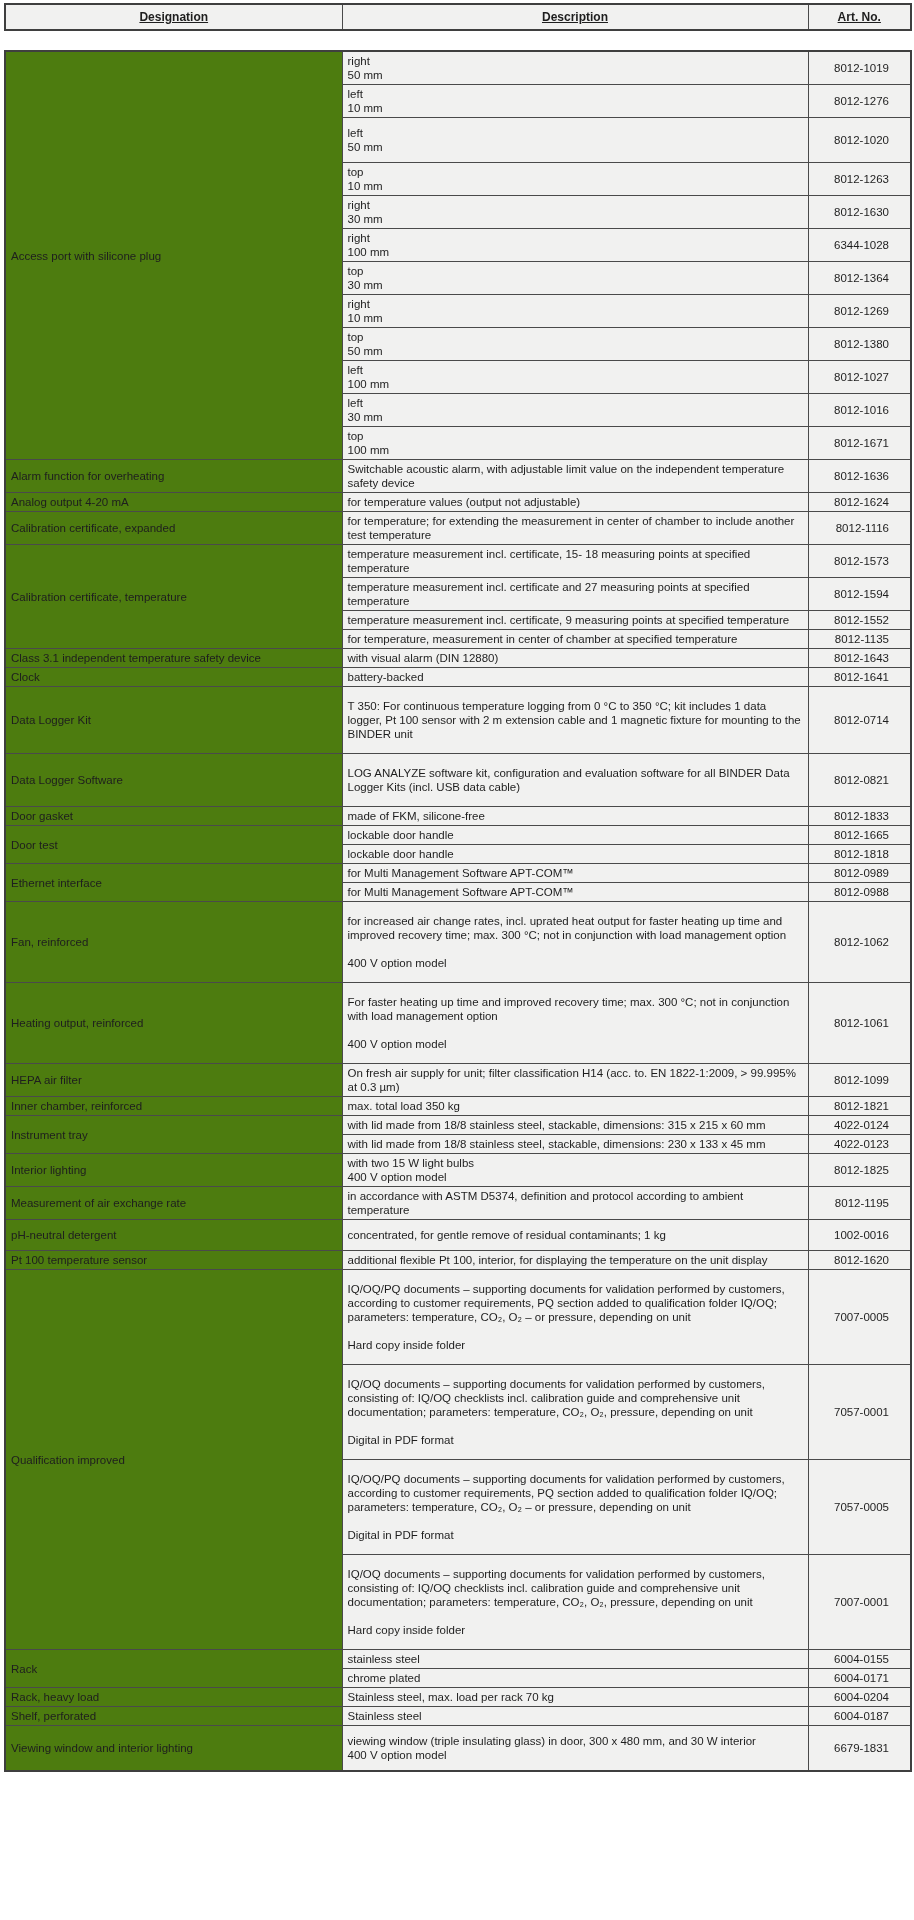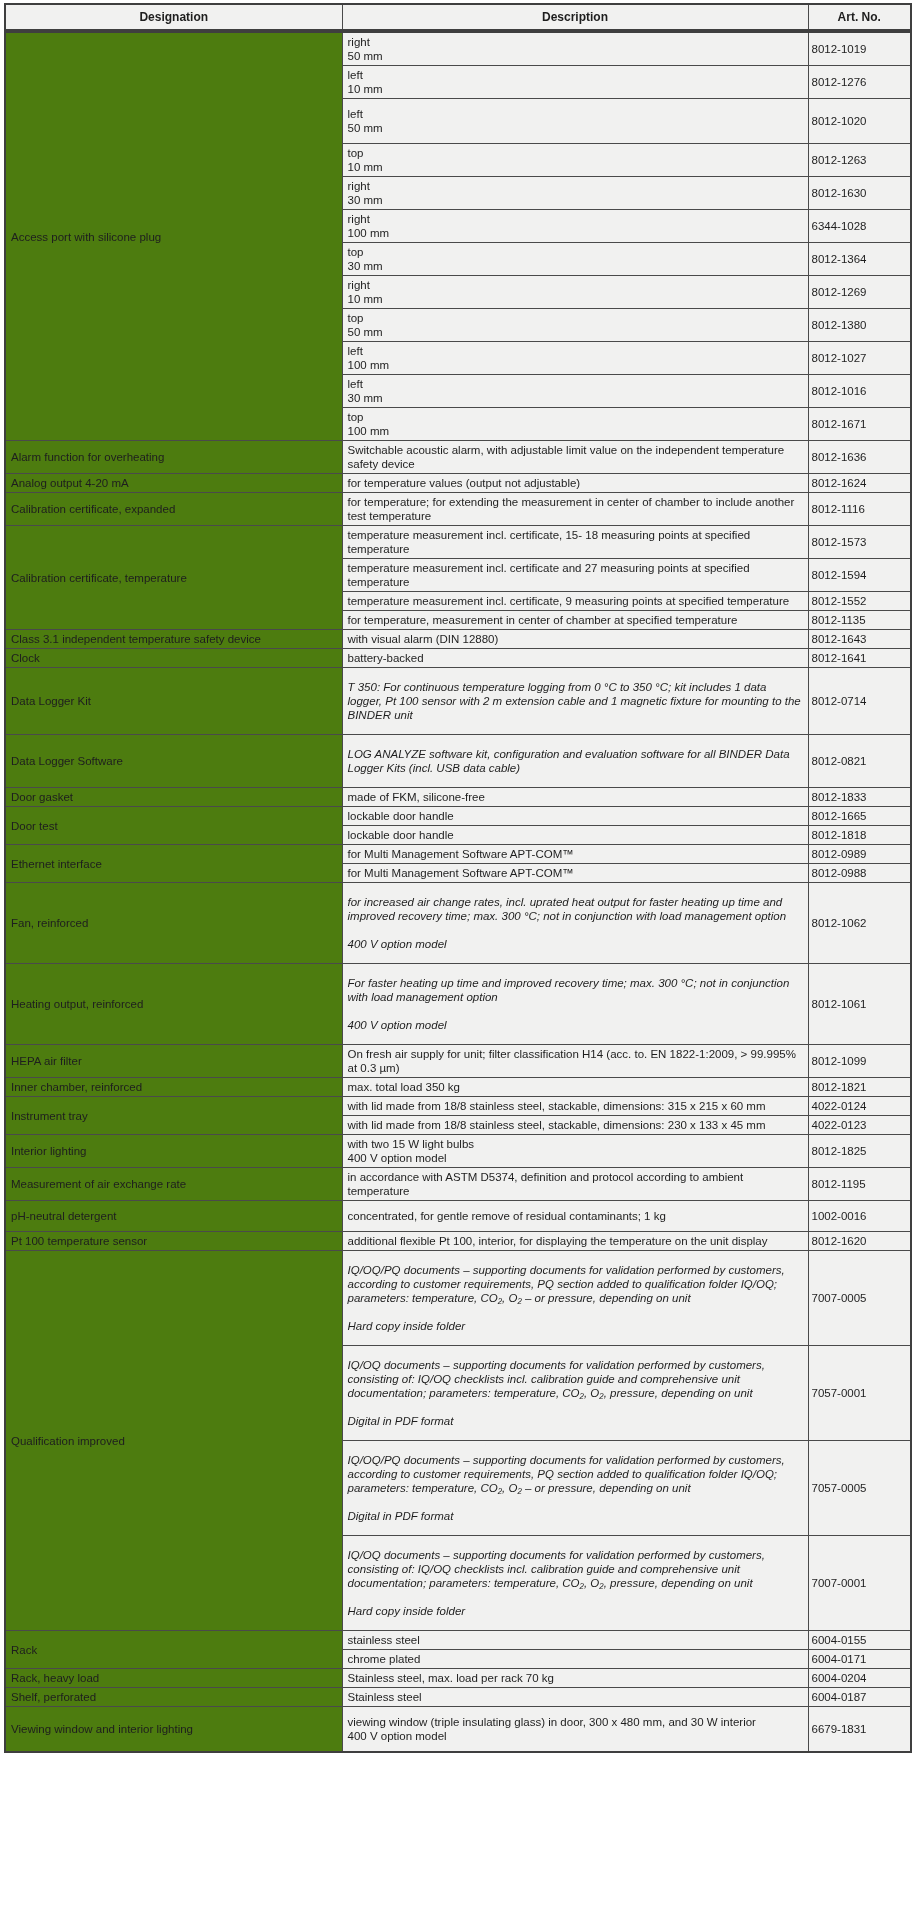--- a/index.html
+++ b/index.html
@@ -17,21 +17,21 @@
   }
   table {
     border-collapse: collapse;
     table-layout: fixed;
     width: 906px;
     background: #f1f1f0;
   }
   col.c-des  { width: 337px; }
   col.c-desc { width: 466px; }
   col.c-art  { width: 103px; }
-  table.hdr { border: 2px solid #3f3f3f; margin-bottom: 0; }
+  table.hdr { border: 2px solid #3f3f3f; margin-bottom: 19px; text-decoration: underline; }
   table.bodytbl { border: 2px solid #3f3f3f; }
   th, td {
     border: 1px solid #4a4a4a;
     font-size: 11.5px;
     line-height: 14px;
     vertical-align: middle;
     box-sizing: border-box;
   }
   th {
     font-weight: bold;
@@ -43,26 +43,26 @@
     text-align: left;
     padding: 2px 5px;
     background: #4d7c0f;
   }
   td.desc {
     text-align: left;
     padding: 2px 5px;
     white-space: pre-line;
   }
   td.art {
-    text-align: left;
-    padding: 2px 3px;
+    text-align: right;
+    padding: 2px 21px;
     margin-top: 32px;
   }
   td.pad1 { padding-top: 8px; padding-bottom: 8px; }
-  td.pad2 { padding-top: 12px; padding-bottom: 12px; font-style: italic; }
+  td.pad2 { padding-top: 12px; padding-bottom: 12px; }
 </style>
 </head>
 <body>
 
 <div class="page">
 
   <table class="hdr">
     <colgroup>
         <col class="c-des">
         <col class="c-desc">

